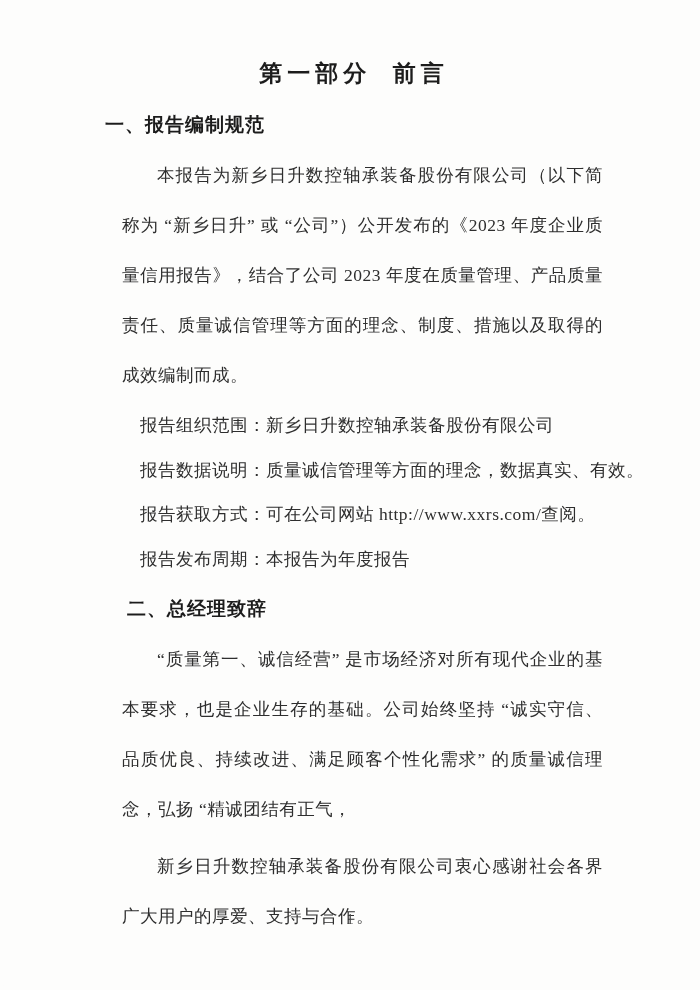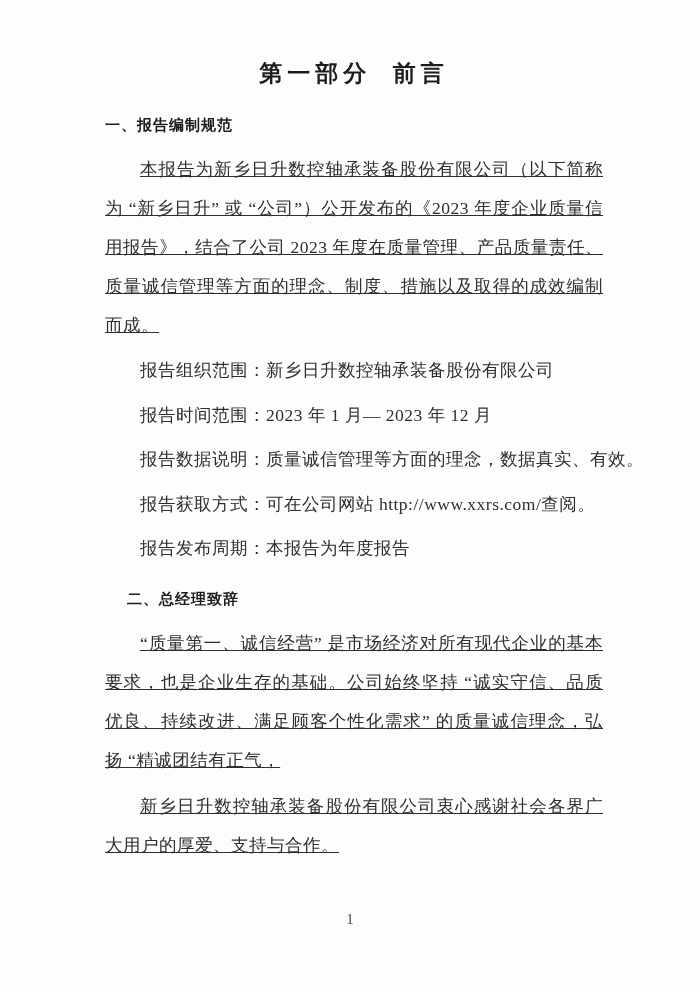--- a/index.html
+++ b/index.html
@@ -23,35 +23,34 @@
     font-size: 23px;
     font-weight: bold;
     color: #1c1c1c;
     text-align: center;
     letter-spacing: 5px;
     margin: 0 0 20px 0;
     line-height: 32px;
     white-space: pre;
   }
   .section-heading {
-    font-size: 15px;
+    font-size: 19px;
     font-weight: bold;
     color: #1c1c1c;
     letter-spacing: 1px;
     margin: 14px 0 10px 0;
     line-height: 30px;
   }
   .body-para {
     font-size: 17.5px;
-    line-height: 39px;
+    line-height: 50px;
     text-align: justify;
     text-indent: 2em;
-    margin: 0 0 7px 0;
+    margin: 0 0 7px 17px;
     letter-spacing: 0.5px;
-    text-decoration: underline;
   }
   .info-line {
     font-size: 17.5px;
     line-height: 37.5px;
     text-indent: 2em;
     margin: 0 0 7px 0;
     letter-spacing: 0.5px;
     white-space: nowrap;
   }
   .section-2-heading {
@@ -75,21 +74,20 @@
 
   <h1 class="doc-title">第一部分  前言</h1>
 
   <h2 class="section-heading">一、报告编制规范</h2>
 
   <p class="body-para">本报告为新乡日升数控轴承装备股份有限公司（以下简称为 “新乡日升” 或 “公司”）公开发布的《2023 年度企业质量信用报告》，结合了公司 2023 年度在质量管理、产品质量责任、质量诚信管理等方面的理念、制度、措施以及取得的成效编制而成。</p>
 
 
   <p class="info-line">报告组织范围：新乡日升数控轴承装备股份有限公司</p>
 
-  <p class="info-line">报告时间范围：2023 年 1 月— 2023 年 12 月</p>
 
   <p class="info-line">报告数据说明：质量诚信管理等方面的理念，数据真实、有效。</p>
 
   <p class="info-line">报告获取方式：可在公司网站 http://www.xxrs.com/查阅。</p>
 
   <p class="info-line">报告发布周期：本报告为年度报告</p>
 
   <h2 class="section-heading section-2-heading">二、总经理致辞</h2>
 
   <p class="body-para">“质量第一、诚信经营” 是市场经济对所有现代企业的基本要求，也是企业生存的基础。公司始终坚持 “诚实守信、品质优良、持续改进、满足顾客个性化需求” 的质量诚信理念，弘扬 “精诚团结有正气，</p>

